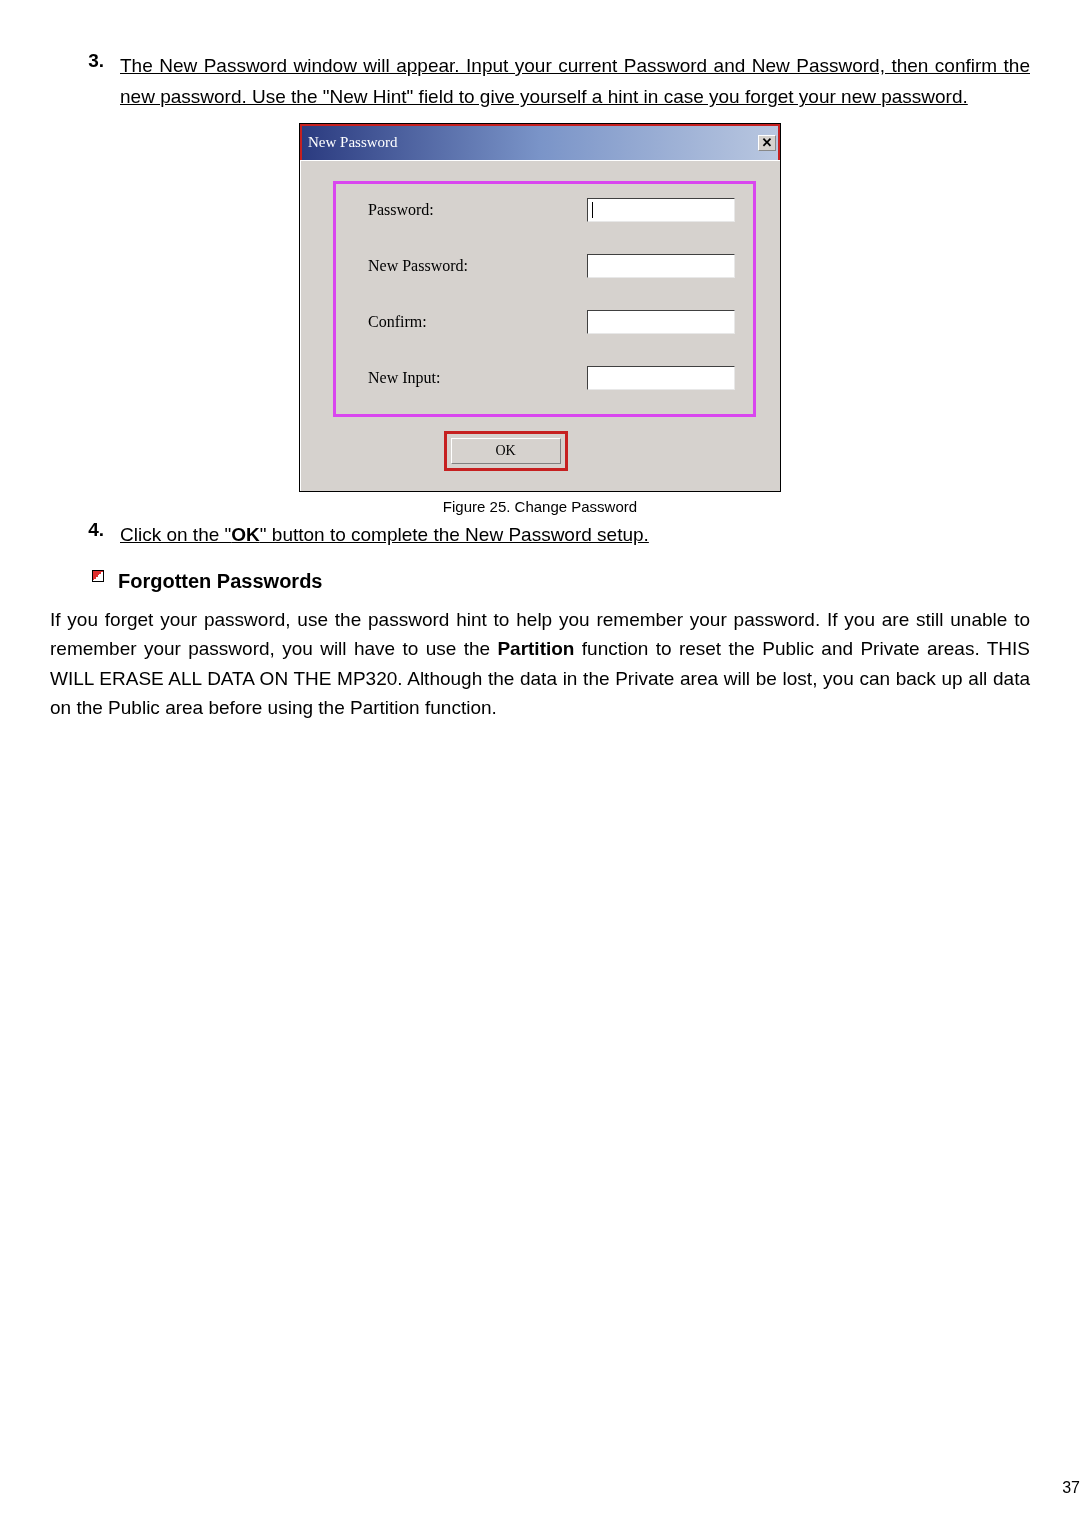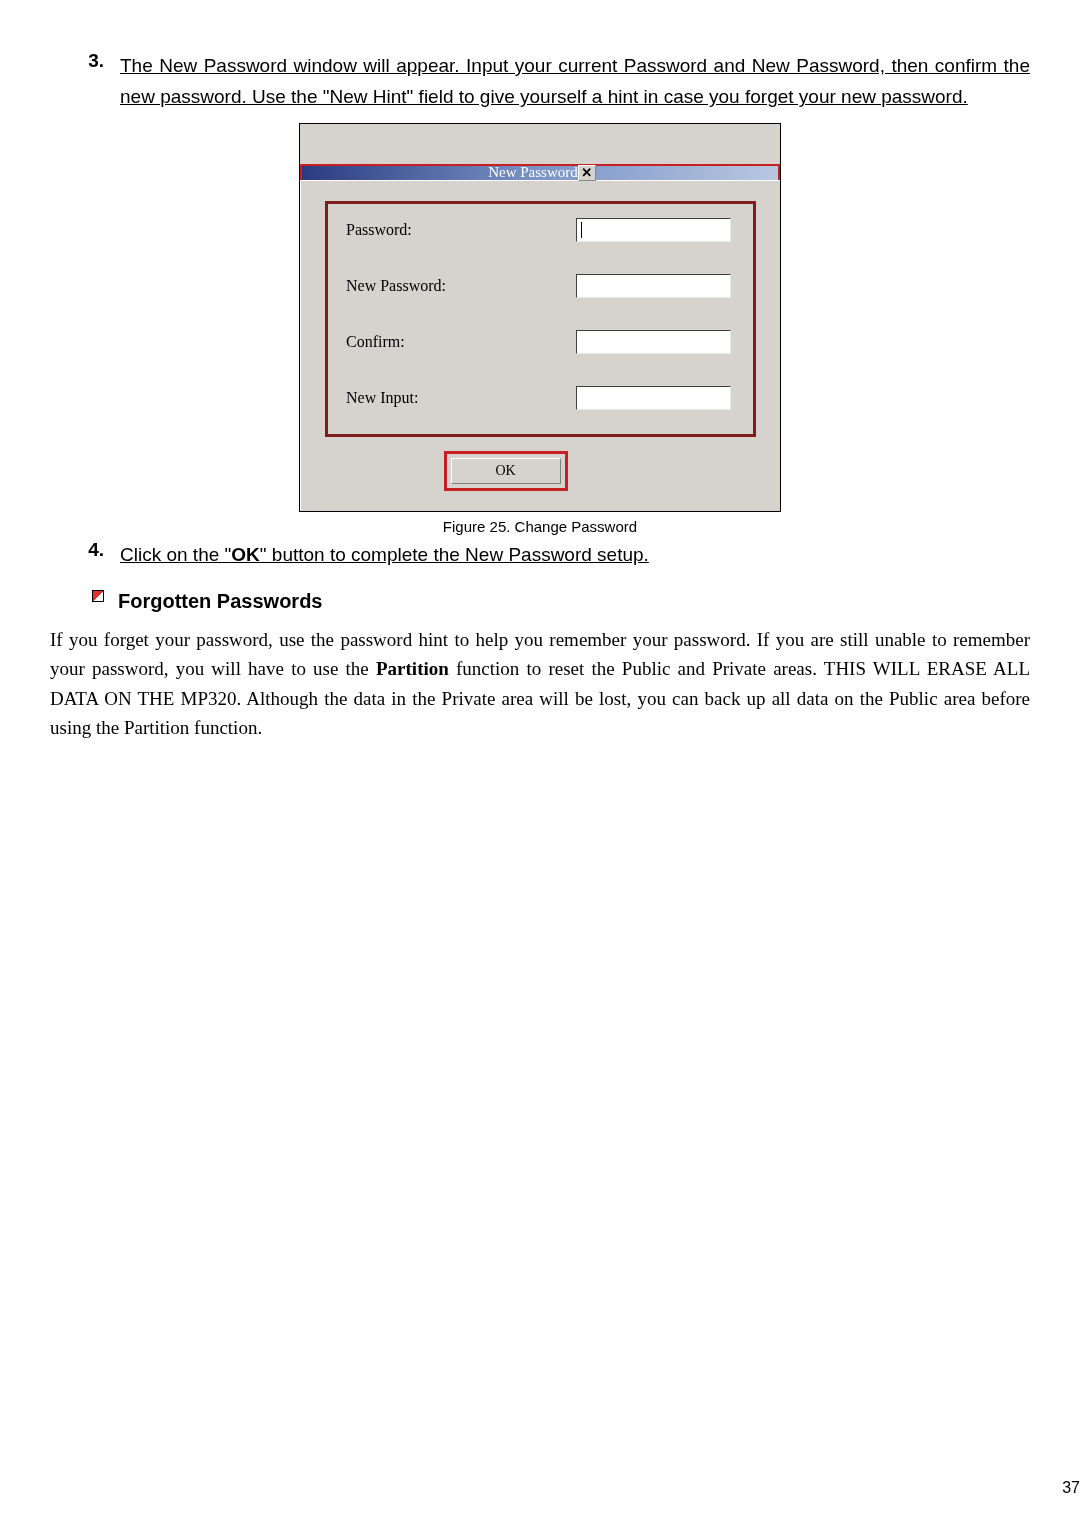--- a/index.html
+++ b/index.html
@@ -42,29 +42,28 @@
     align-items: center;
     margin: 8px 0 4px 0;
   }
   .dialog {
     width: 482px;
     border: 1px solid #000;
     background: #d6d2ce;
     font-family: "Trebuchet MS", "Segoe UI", sans-serif;
   }
   .titlebar {
-    height: 16px;
+    height: 36px;
     background: linear-gradient(to right, #2b3b80, #7a94c8, #b9c7e0);
     display: flex;
     align-items: center;
-    justify-content: center;
+    justify-content: space-between;
     padding: 0 2px 0 6px;
     border: 2px solid #c62020;
     border-bottom: none;
-    margin-top: 40px;
   }
   .titlebar-title {
     color: #fff;
     font-size: 15px;
     font-family: "Times New Roman", serif;
   }
   .close-btn {
     width: 18px;
     height: 16px;
     background: #d6d2ce;
@@ -78,22 +77,23 @@
     font-weight: bold;
     line-height: 1;
     cursor: pointer;
   }
   .dialog-body {
     padding: 20px 24px 6px 24px;
     border-left: 1px solid #fff;
     border-top: 1px solid #fff;
   }
   .form-area {
-    border: 3px solid #7f1d1d;
-    padding: 14px 18px 18px 18px;
+    border: 3px solid #d946ef;
+    padding: 14px 18px 18px 32px;
+    margin-left: 8px;
   }
   .form-row {
     display: flex;
     align-items: center;
     margin-bottom: 32px;
   }
   .form-row:last-child { margin-bottom: 6px; }
   .form-label {
     width: 230px;
     font-size: 16px;
@@ -163,21 +163,20 @@
   }
   .section-title {
     font-weight: bold;
     font-size: 20px;
   }
   .body-para {
     font-size: 19px;
     line-height: 1.55;
     text-align: justify;
     margin: 0 0 10px 0;
-    font-family: Liberation Serif, serif;
   }
   .page-num {
     position: absolute;
     bottom: 30px;
     left: 0;
     right: 0;
     text-align: right;
     font-size: 16px;
   }
 </style>

